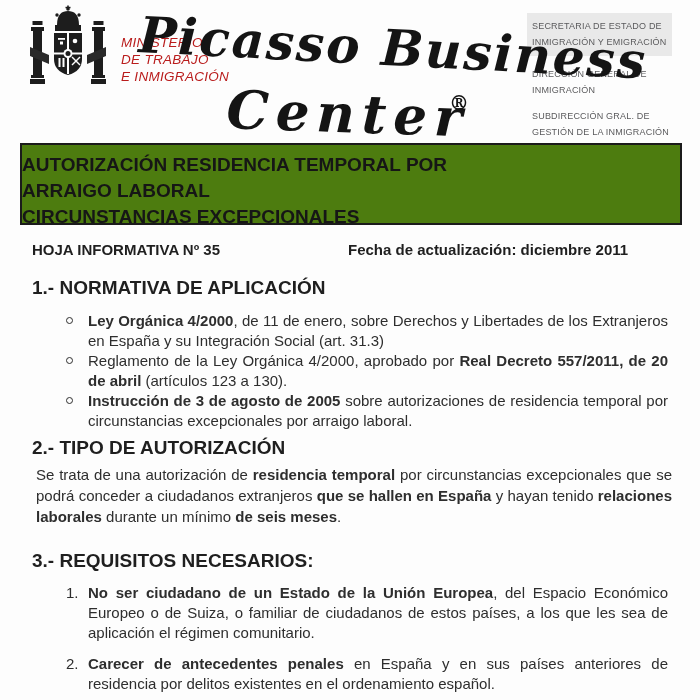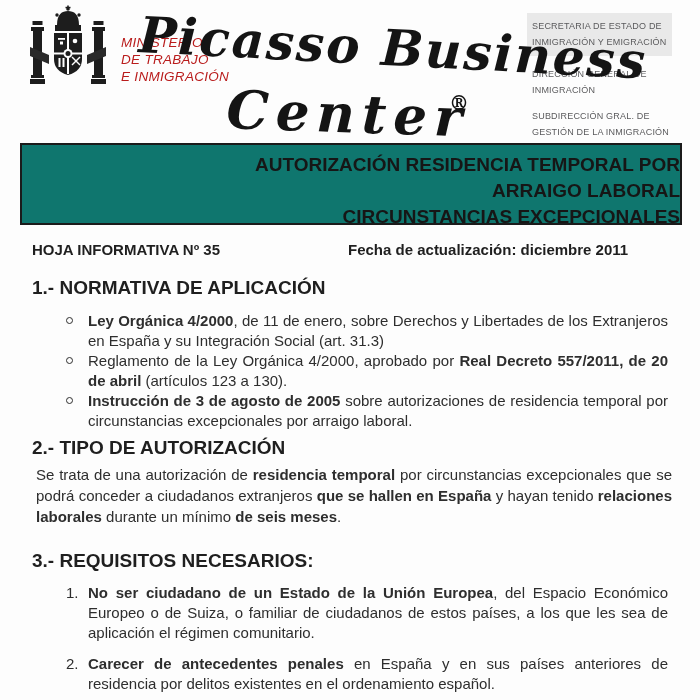--- a/index.html
+++ b/index.html
@@ -37,22 +37,22 @@
   }
   .watermark text{
     font-family:"DejaVu Serif", serif;
     font-style:italic;font-weight:bold;
     fill:#141414;
   }
 
   
   .title-box{
     position:absolute;left:20px;top:143px;width:662px;height:82px;
-    box-sizing:border-box;border:2px solid #1b1b1b;background:#0f766e;
-    text-align:right;padding-top:7px;
+    box-sizing:border-box;border:2px solid #1b1b1b;background:#4d7c0f;
+    text-align:left;padding-top:7px;
     font-weight:bold;font-size:19px;line-height:26px;color:#161616;
   }
 
   
   .meta{position:absolute;left:0;top:241px;width:700px;height:20px;}
   .meta .sheet{position:absolute;left:32px;font-weight:bold;font-size:15px;color:#1f1f1f;}
   .meta .updated{position:absolute;left:348px;font-weight:bold;font-size:15px;color:#1f1f1f;}
 
   
   .sec-heading{

